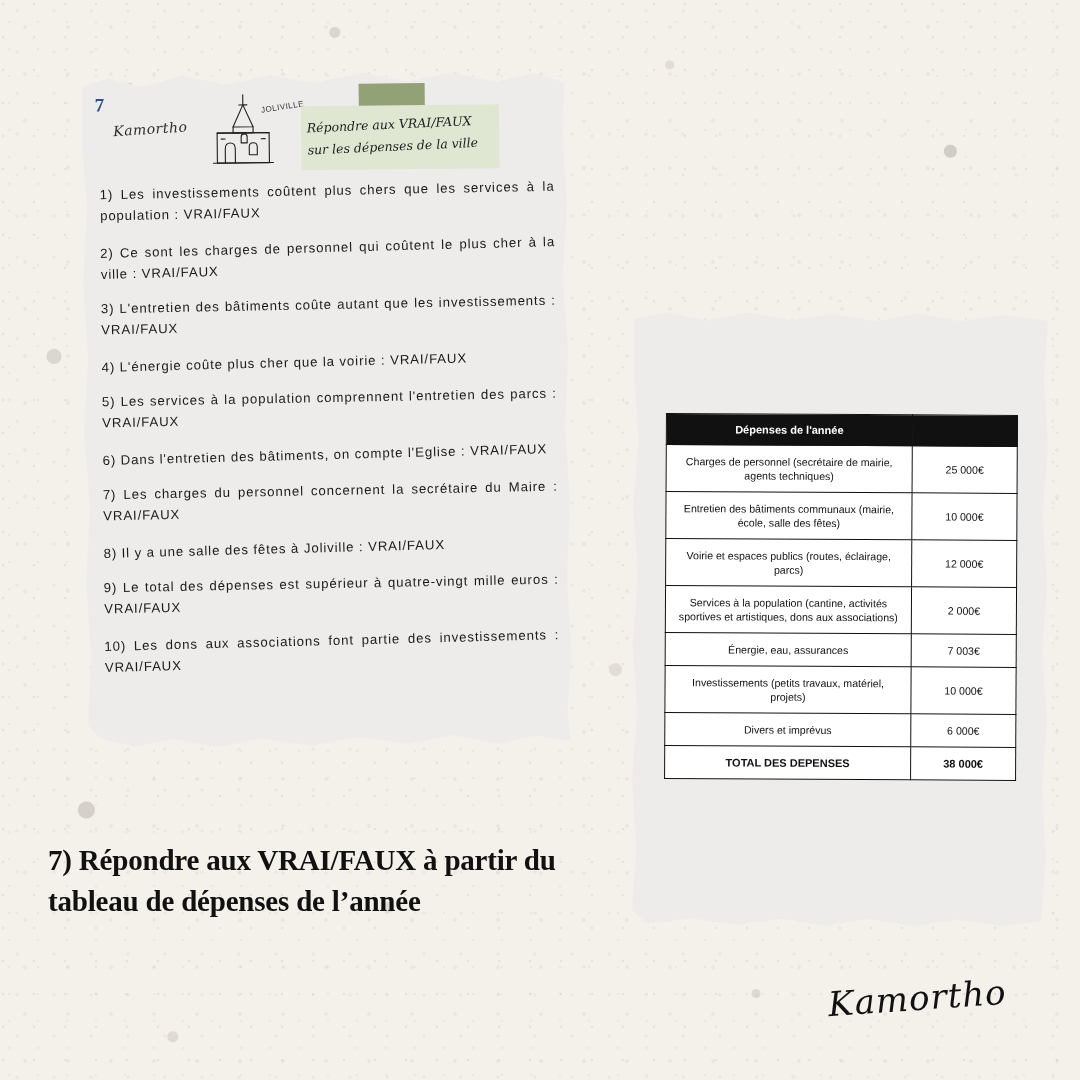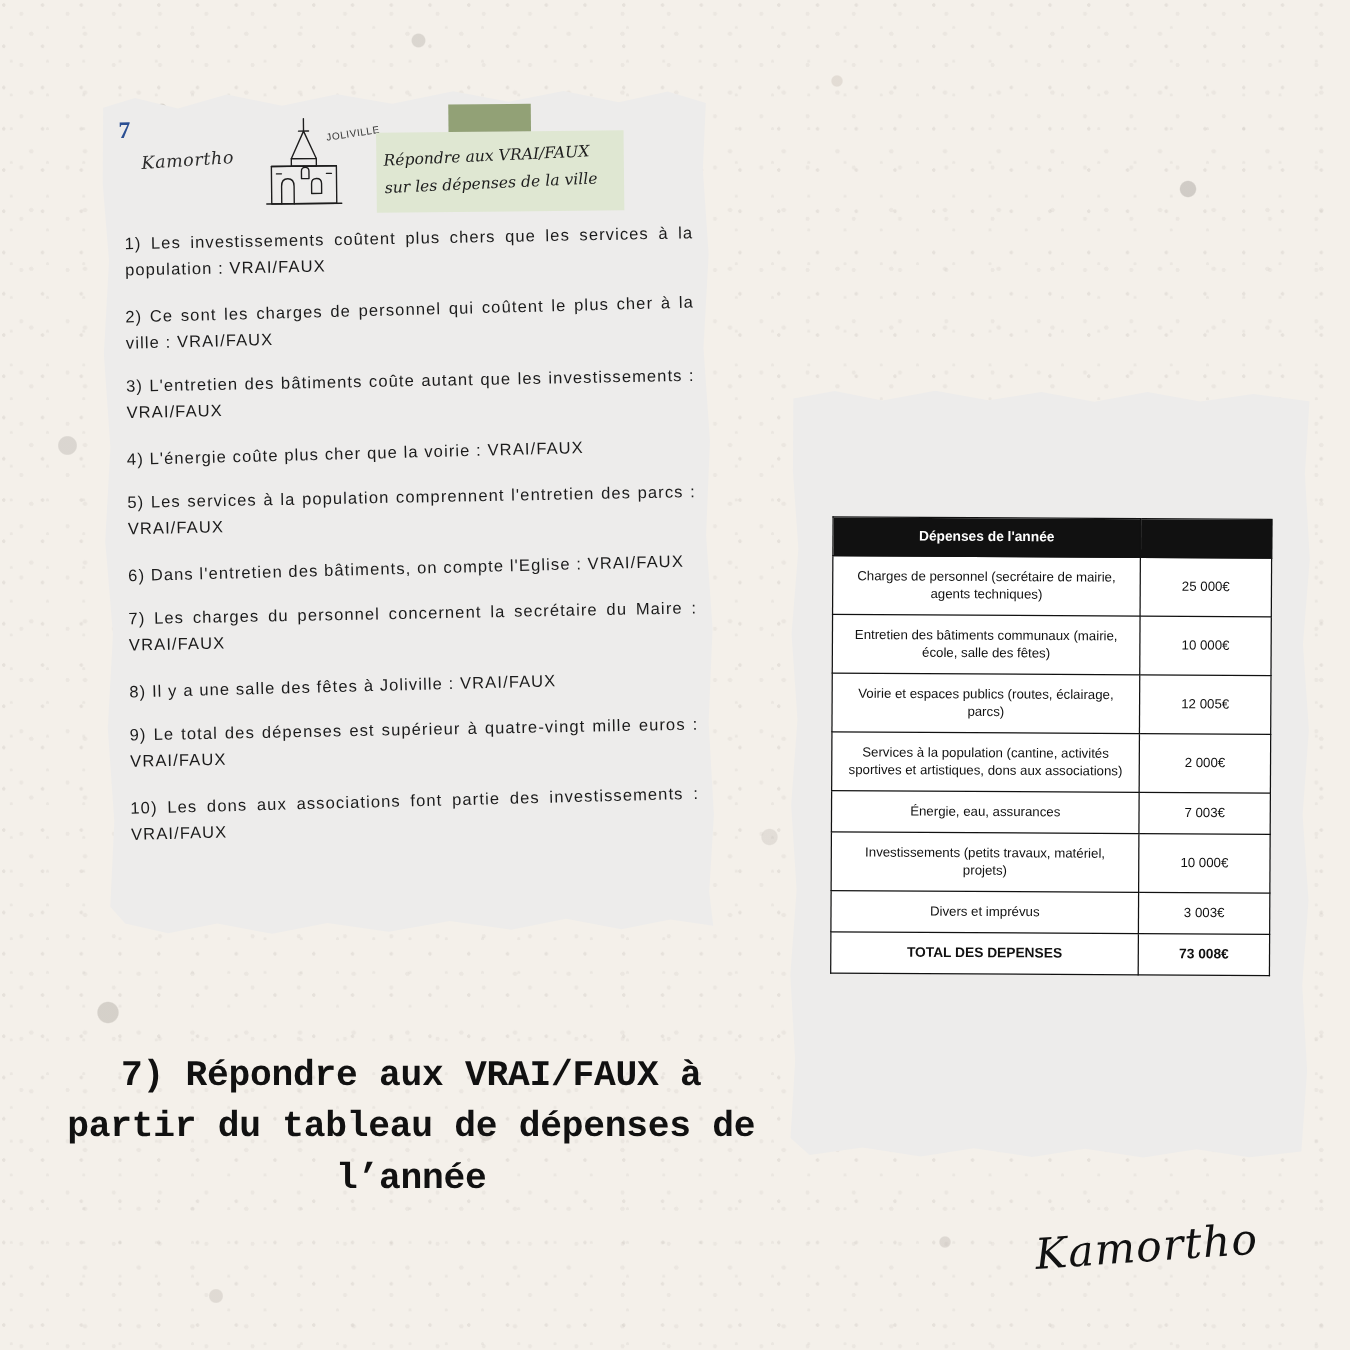--- a/index.html
+++ b/index.html
@@ -227,22 +227,22 @@
   }
   tbody td.amount { width: 88px; white-space: nowrap; }
   tr.total td { font-weight: bold; font-size: 11px; padding: 9px 8px; }
 
   
   #caption {
     position: absolute;
     left: 48px;
     top: 840px;
     width: 562px;
-    text-align: center;
-    font-family: Liberation Mono, monospace;
+    text-align: left;
+    font-family: Liberation Serif, serif;
     font-weight: bold;
     font-size: 29px;
     line-height: 41px;
     color: #111111;
     letter-spacing: -0.2px;
   }
 
   
   #signature {
     position: absolute;
@@ -322,41 +322,41 @@
       <tr>
         <td>Charges de personnel (secrétaire de mairie, agents techniques)</td>
         <td class="amount">25 000€</td>
       </tr>
       <tr>
         <td>Entretien des bâtiments communaux (mairie, école, salle des fêtes)</td>
         <td class="amount">10 000€</td>
       </tr>
       <tr>
         <td>Voirie et espaces publics (routes, éclairage, parcs)</td>
-        <td class="amount">12 005€</td>
+        <td class="amount">12 000€</td>
       </tr>
       <tr>
         <td>Services à la population (cantine, activités sportives et artistiques, dons aux associations)</td>
         <td class="amount">2 000€</td>
       </tr>
       <tr>
         <td>Énergie, eau, assurances</td>
         <td class="amount">7 003€</td>
       </tr>
       <tr>
         <td>Investissements (petits travaux, matériel, projets)</td>
         <td class="amount">10 000€</td>
       </tr>
       <tr>
         <td>Divers et imprévus</td>
-        <td class="amount">3 003€</td>
+        <td class="amount">6 000€</td>
       </tr>
       <tr class="total">
         <td>TOTAL DES DEPENSES</td>
-        <td class="amount">73 008€</td>
+        <td class="amount">38 000€</td>
       </tr>
     </tbody>
   </table>
 </div>
 
 <div id="caption">7) Répondre aux VRAI/FAUX à partir du tableau de dépenses de l’année</div>
 
 <div id="signature">Kamortho</div>
 
 </body></html>

